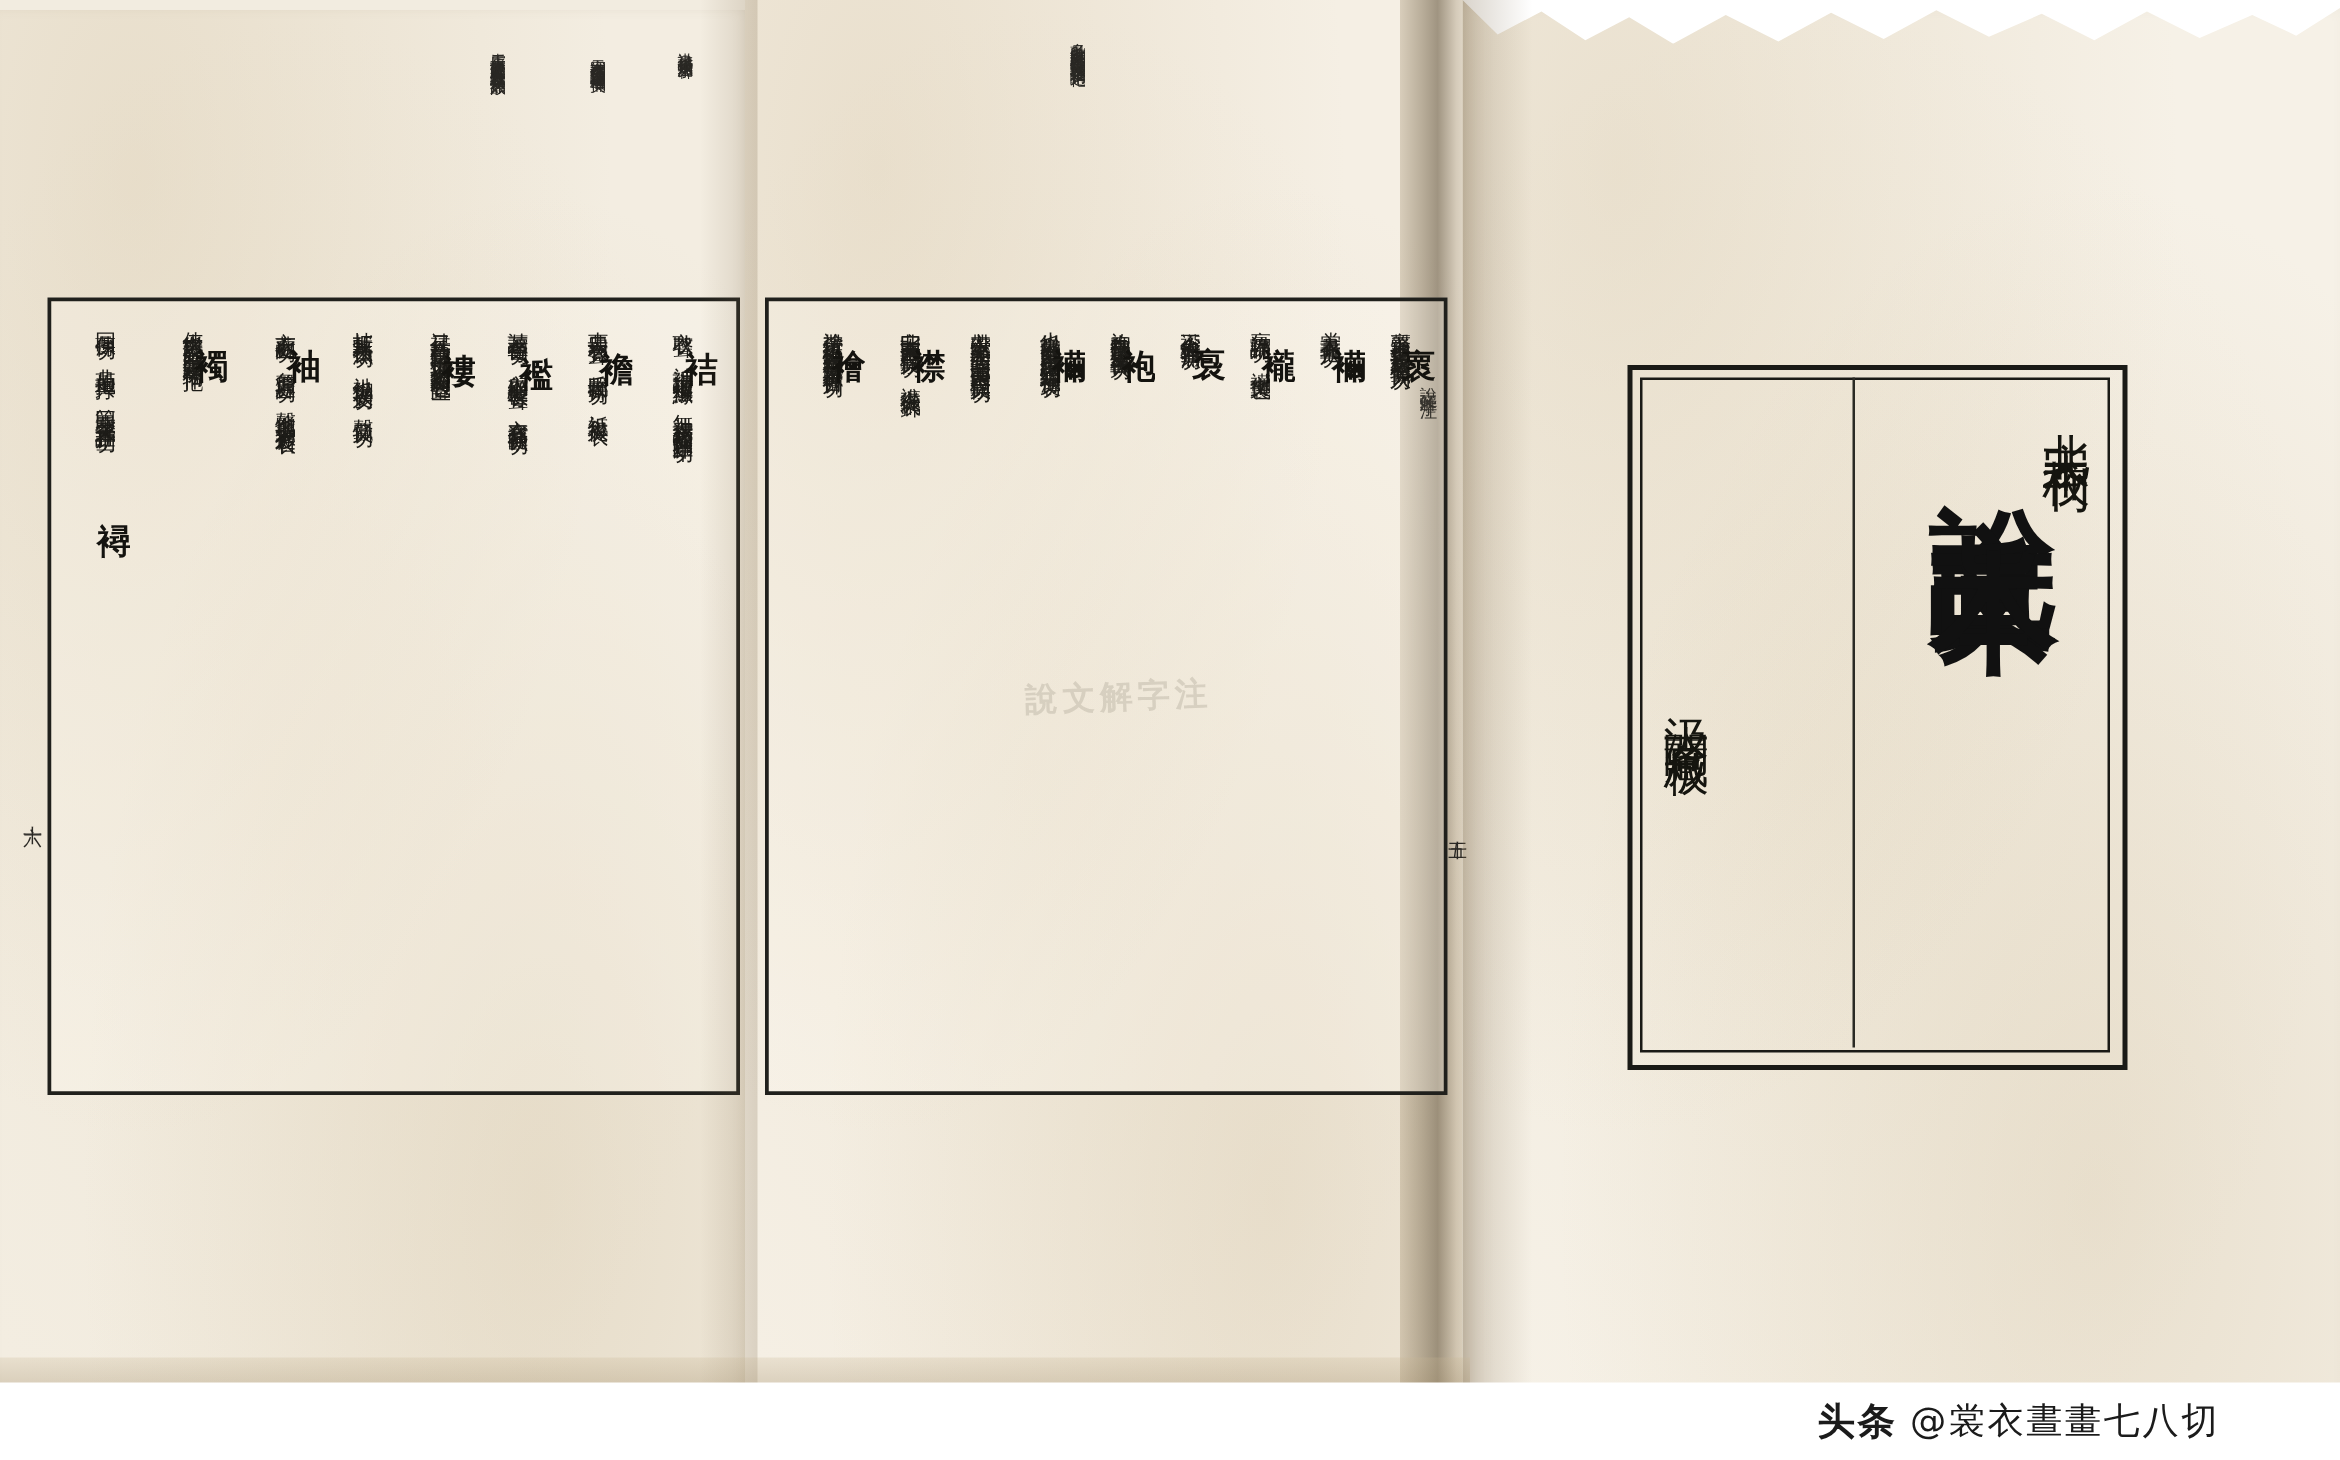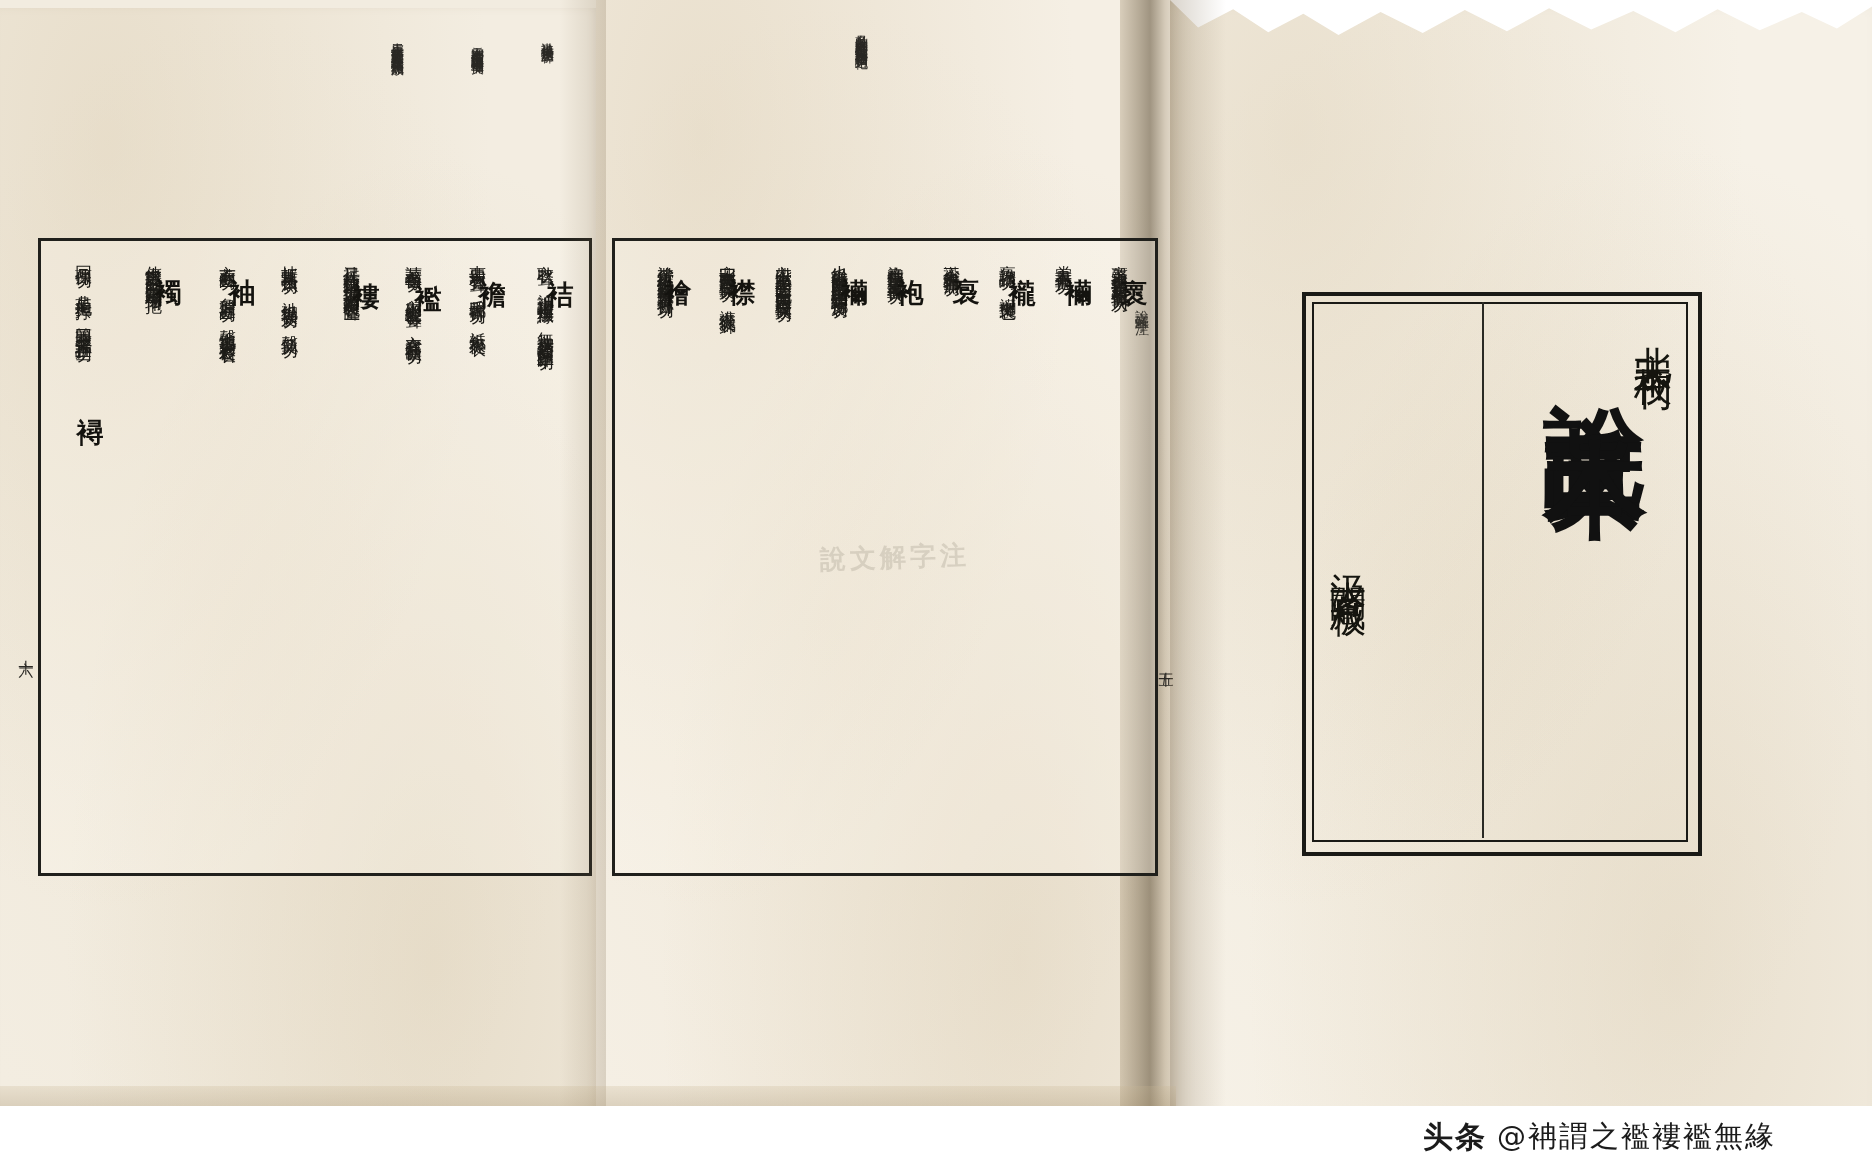--- a/index.html
+++ b/index.html
@@ -382,17 +382,17 @@
     <div class="watermark">說文解字注</div>
 
     <div class="edge-shadow-l"></div>
     <div class="edge-shadow-r"></div>
     <div class="bottom-edge"></div>
   </div>
 
   <div class="footer">
     <div class="footer-inner">
       <span class="brand">头条</span>
-      <span class="handle">@袡謂之襤褸襤無緣</span>
+      <span class="handle">@裳衣晝畫七八切</span>
     </div>
   </div>
 
 </div>
 
 </body></html>

